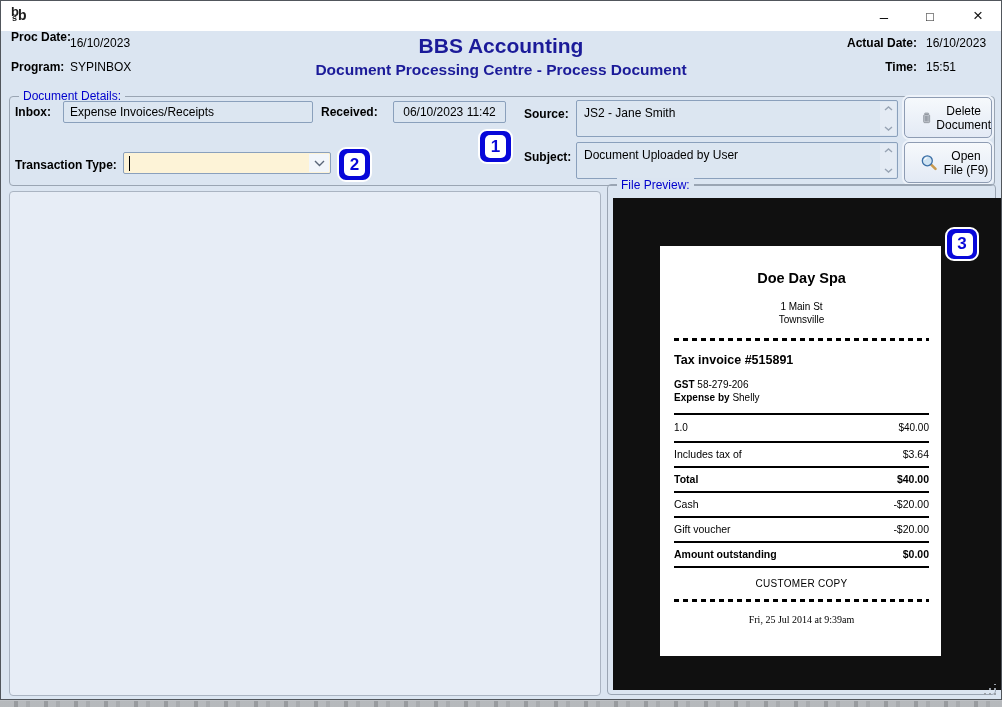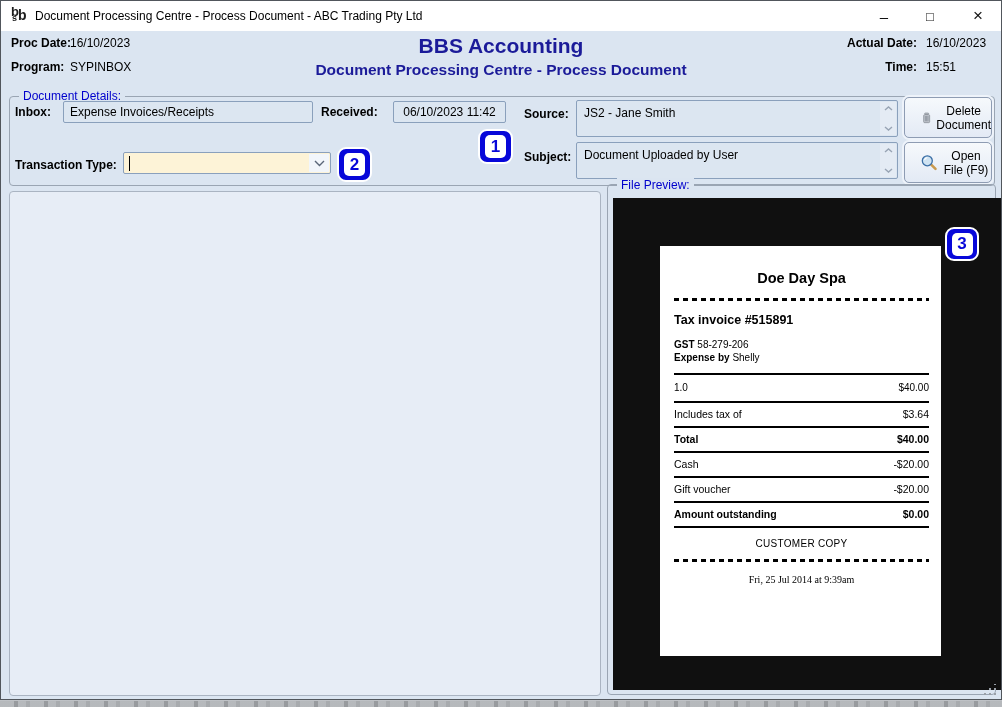--- a/index.html
+++ b/index.html
@@ -82,33 +82,32 @@
 <body>
 
 <div id="window">
 
   <div id="titlebar">
     <div class="app-logo">
       <span class="l1">b</span>
       <span class="l2">s</span>
       <span class="l3">b</span>
     </div>
-    <span id="title-text">Document Processing Centre - Process Document - ABC Trading Pty Ltd</span>
     <div class="winbtn" id="btn-min">
       <span>–</span>
     </div>
     <div class="winbtn" id="btn-max">
       <span>□</span>
     </div>
     <div class="winbtn" id="btn-close">
       <span>×</span>
     </div>
   </div>
 
-  <span class="hlabel" style="left:10px; top:35px;">Proc Date:</span>
+  <span class="hlabel" style="left:10px; top:29px;">Proc Date:</span>
   <span class="hvalue" style="left:69px; top:35px;">16/10/2023</span>
   <span class="hlabel" style="left:10px; top:59px;">Program:</span>
   <span class="hvalue" style="left:69px; top:59px;">SYPINBOX</span>
   <div id="app-title">BBS Accounting</div>
   <div id="page-title">Document Processing Centre - Process Document</div>
   <span class="hlabel" style="right:84px; top:35px;">Actual Date:</span>
   <span class="hvalue" style="left:925px; top:35px;">16/10/2023</span>
   <span class="hlabel" style="right:84px; top:59px;">Time:</span>
   <span class="hvalue" style="left:925px; top:59px;">15:51</span>
 
@@ -183,20 +182,24 @@
     <div class="badge-inner">2</div>
   </div>
 
   <div id="left-panel"></div>
 
   <div class="groupbox" id="preview-group"></div>
   <span class="legend" style="left:616px; top:177px;">File Preview:</span>
   <div id="preview-black">
     <div id="receipt">
       <div id="r-store">Doe Day Spa</div>
+      <div id="r-addr">
+        <div>1 Main St</div>
+        <div>Townsville</div>
+      </div>
       <div class="rdash"></div>
       <div id="r-invoice">Tax invoice #515891</div>
       <div id="r-meta">
         <div><b>GST</b> <span>58-279-206</span></div>
         <div><b>Expense by</b> <span>Shelly</span></div>
       </div>
       <div id="r-item">
         <span class="qty">1.0</span>
         <span class="amt">$40.00</span>
       </div>

